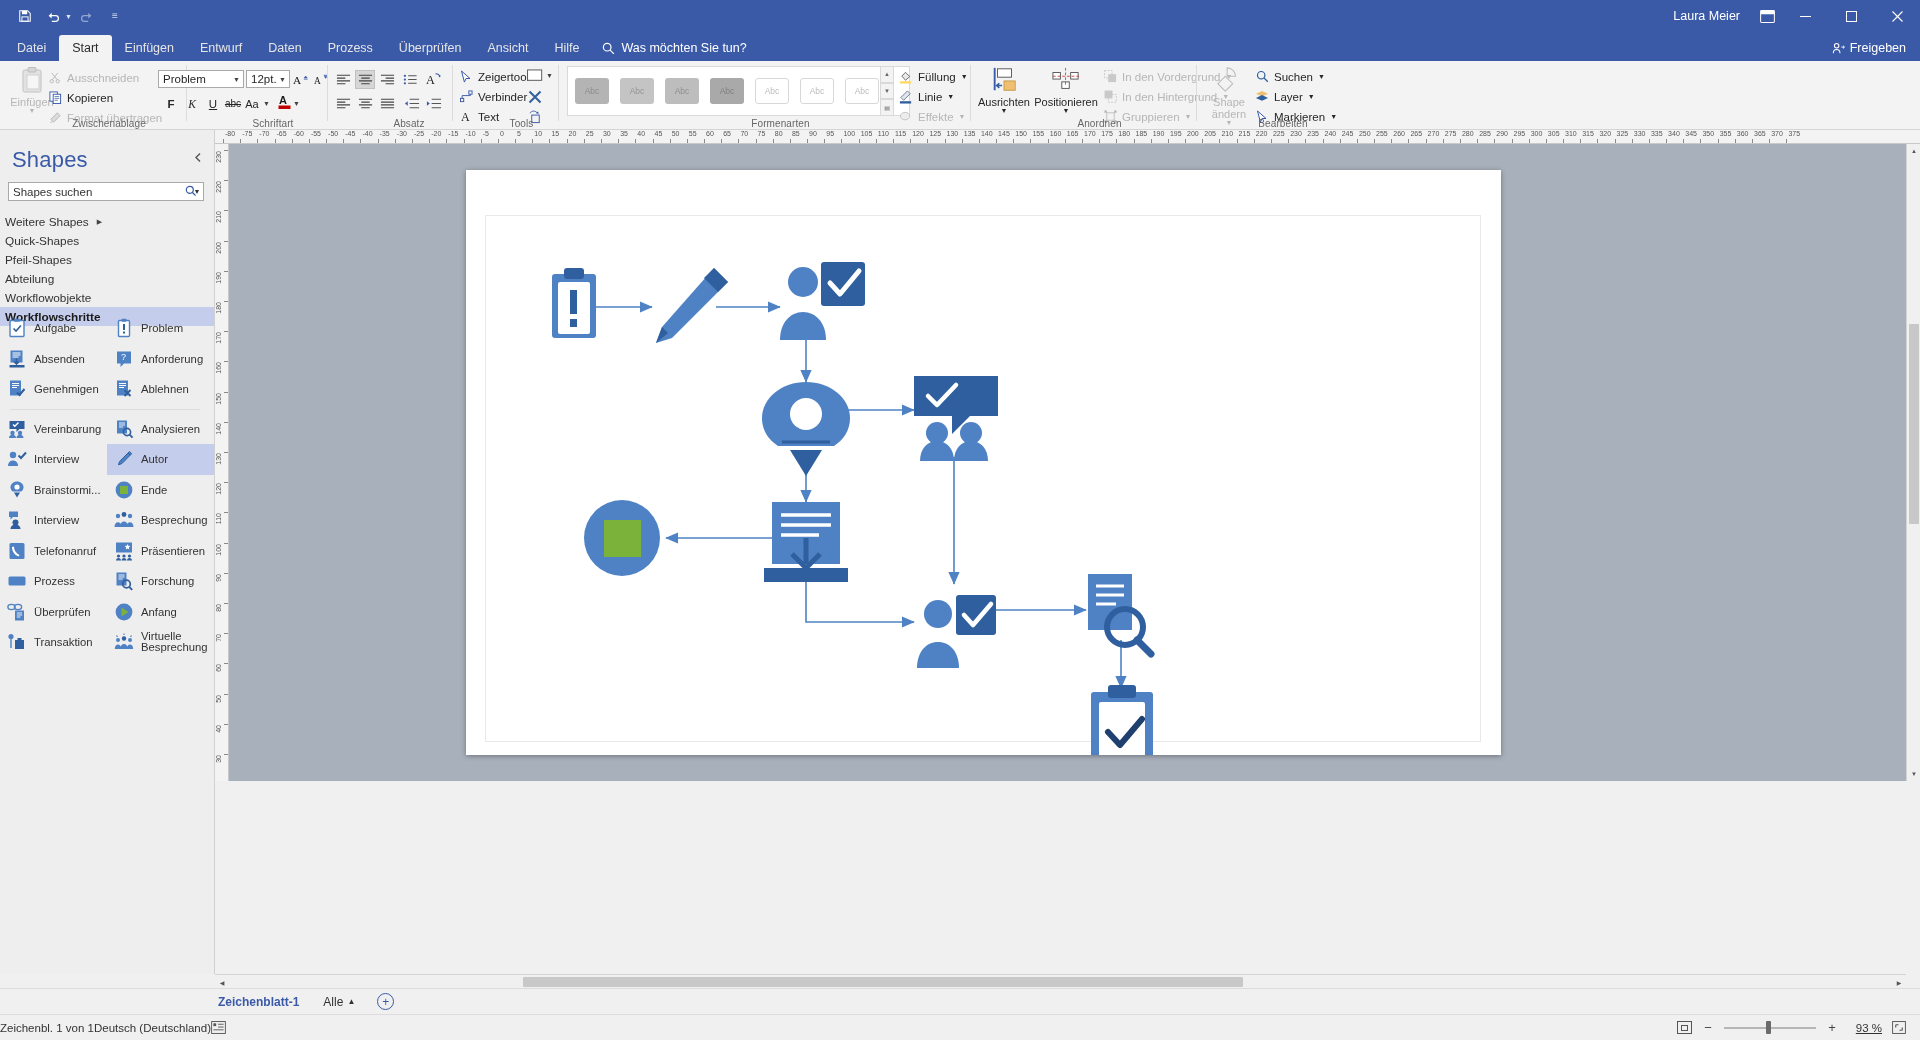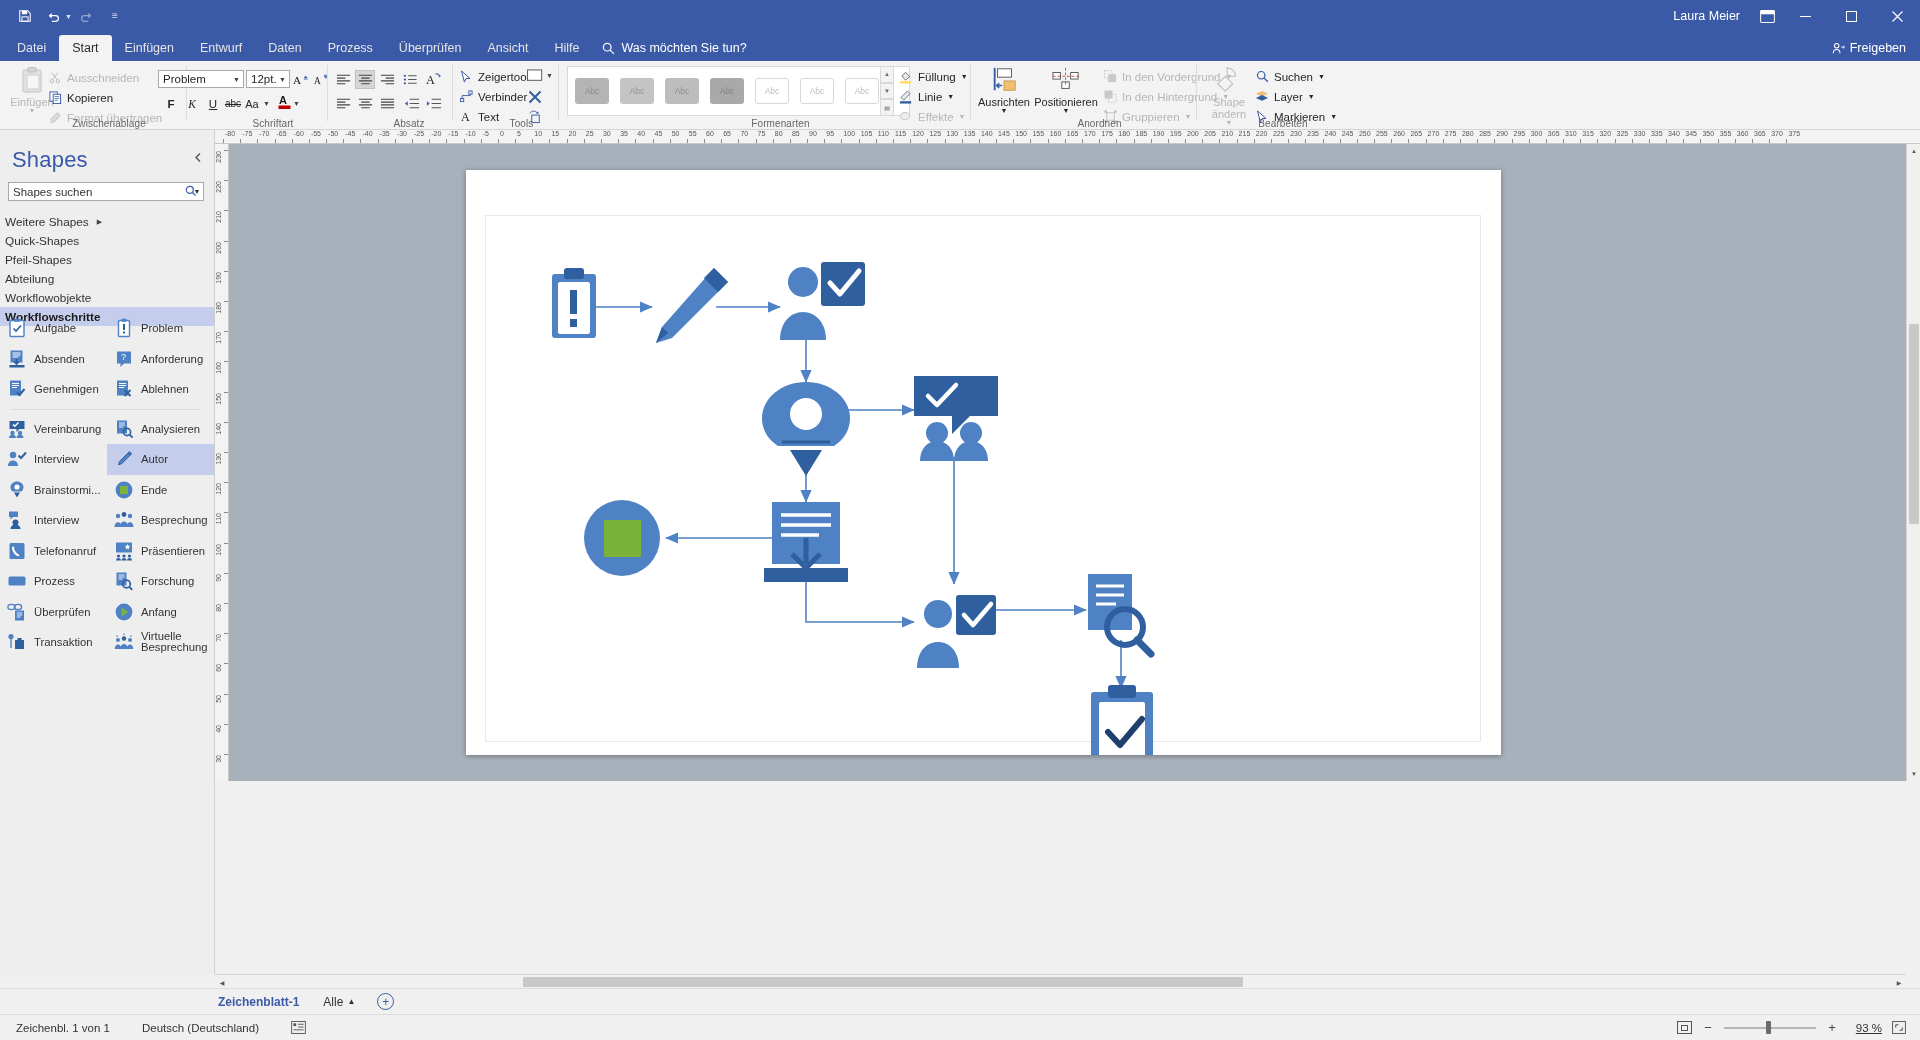--- a/index.html
+++ b/index.html
@@ -212,21 +212,21 @@
     border-radius:50%; color:#3a5aa8; display:flex; align-items:center;
     justify-content:center; font-size:12px; line-height:1;
   }
 
   
   .statusbar {
     position:absolute; left:0; bottom:0; width:1920px; height:26px;
     background:#f0f0f0; border-top:1px solid #dcdcdc;
     display:flex; align-items:center; font-size:11.5px; color:#333;
   }
-  .sb-item { padding:0 16px; white-space:nowrap; }
+  .sb-item { padding:0 0; white-space:nowrap; }
   .sb-right { margin-left:auto; display:flex; align-items:center; gap:10px; padding-right:14px; }
   .zoom-slider { position:relative; width:92px; height:14px; display:flex; align-items:center; }
   .zoom-slider .track { position:absolute; left:0; right:0; height:2px; background:#b6b6b6; }
   .zoom-slider .knob { position:absolute; left:42px; width:5px; height:13px; background:#6b6b6b; border-radius:1px; }
   .zbtn { font-size:13px; color:#444; width:12px; text-align:center; }
   .zval { font-size:11.5px; min-width:34px; text-align:right;text-decoration:underline; }
   .fitbtn { width:15px; height:13px; border:1.3px solid #555; position:relative; }
   .fitbtn::after { content:''; position:absolute; left:3px; top:2.5px; right:3px; bottom:2.5px; border:1px solid #555; }
 
   svg { display:block; }

